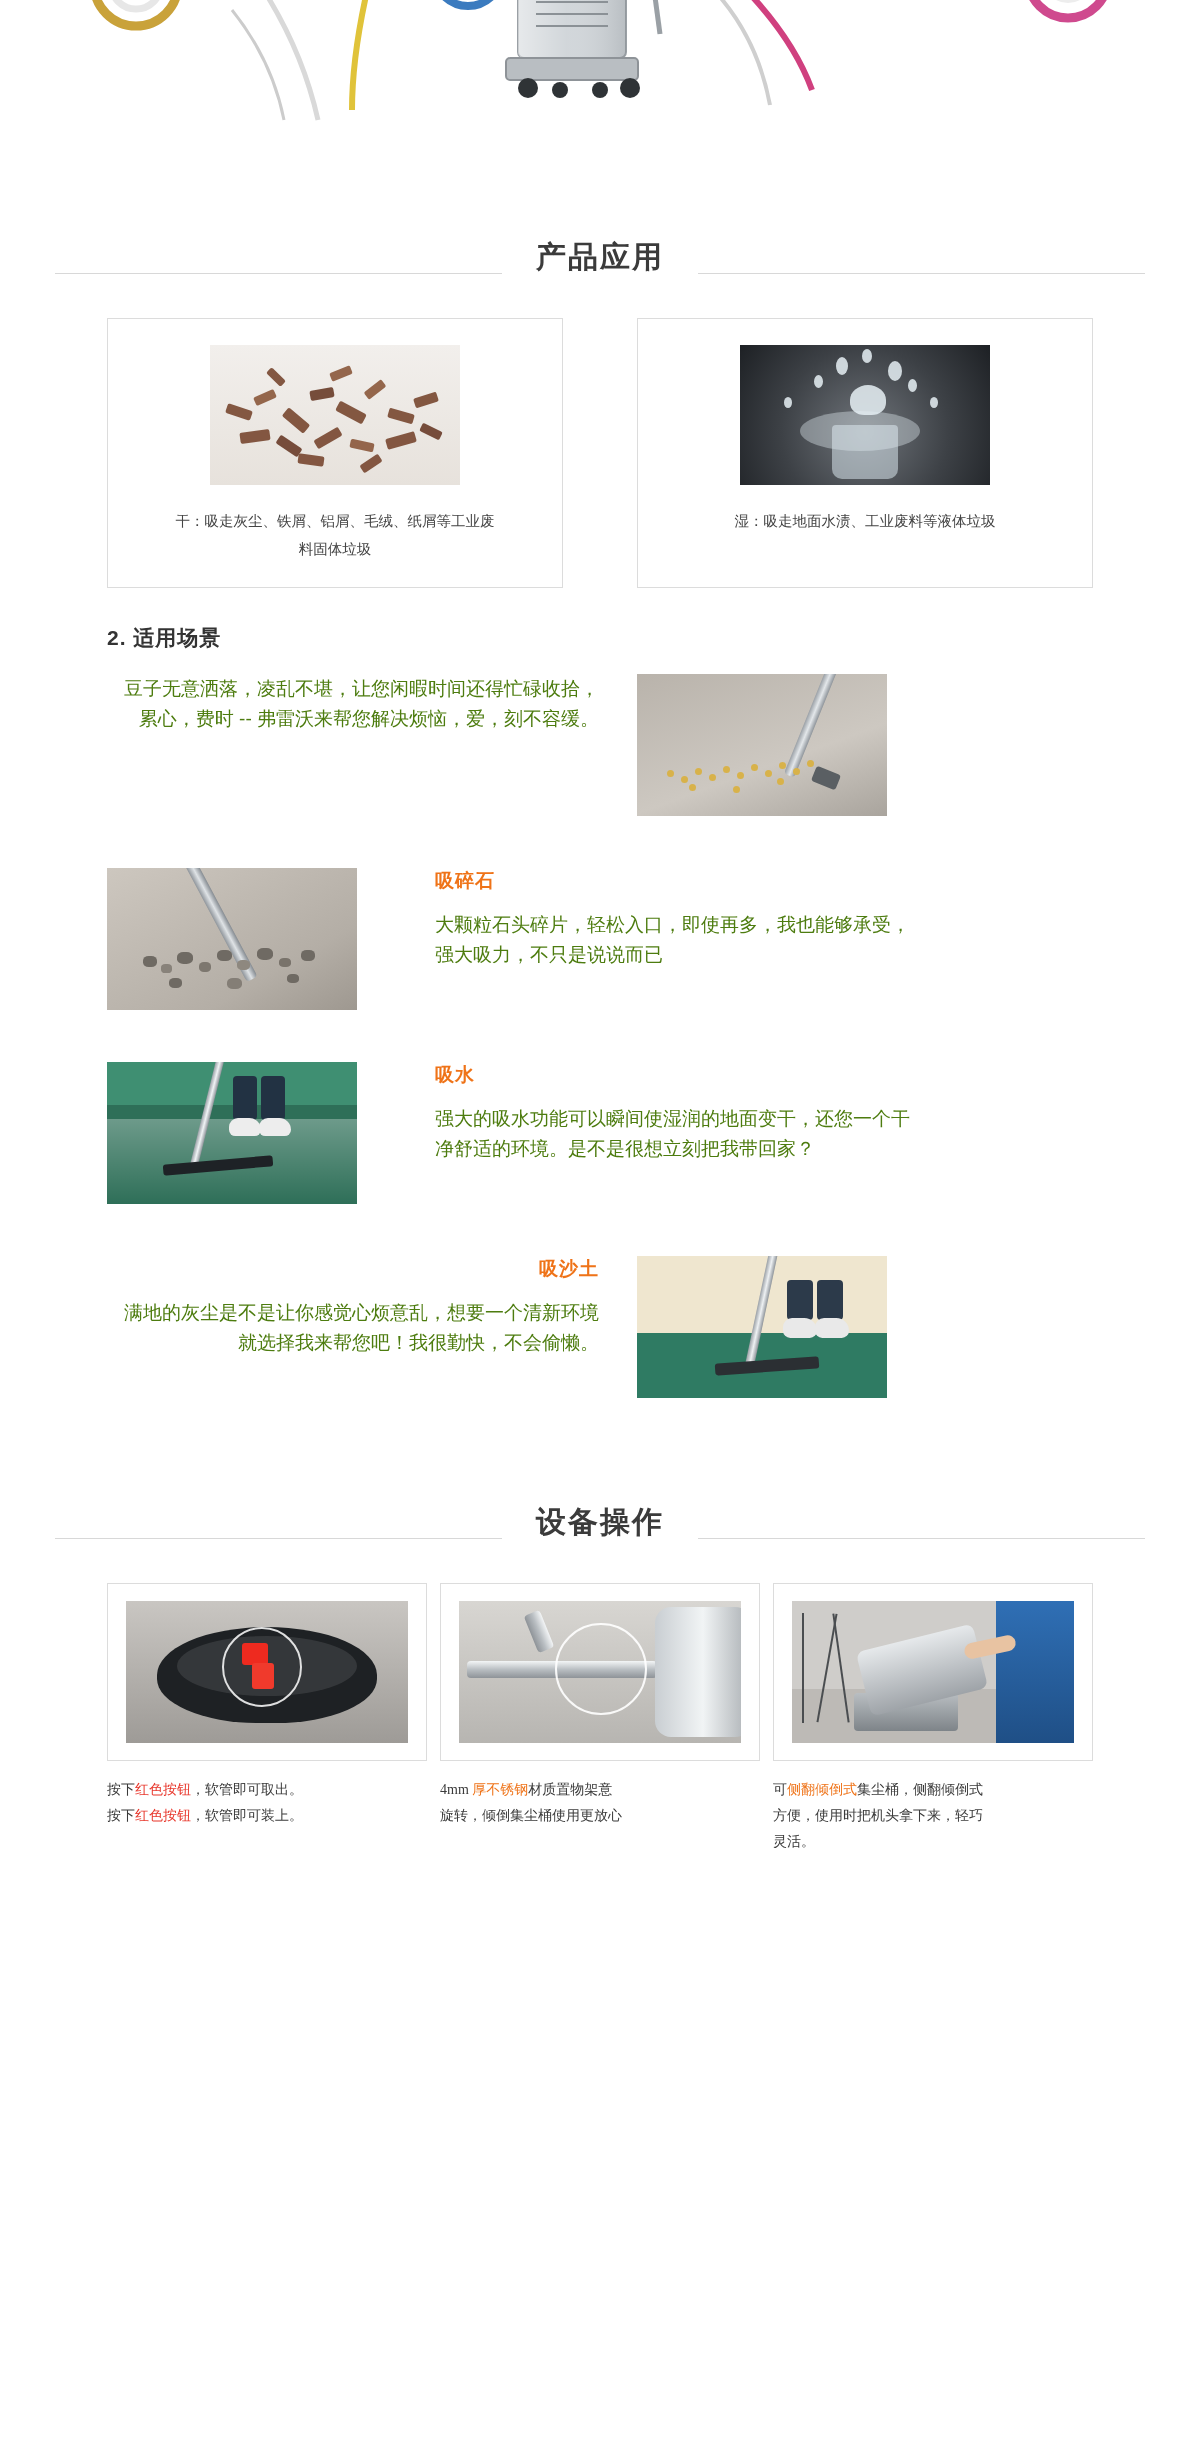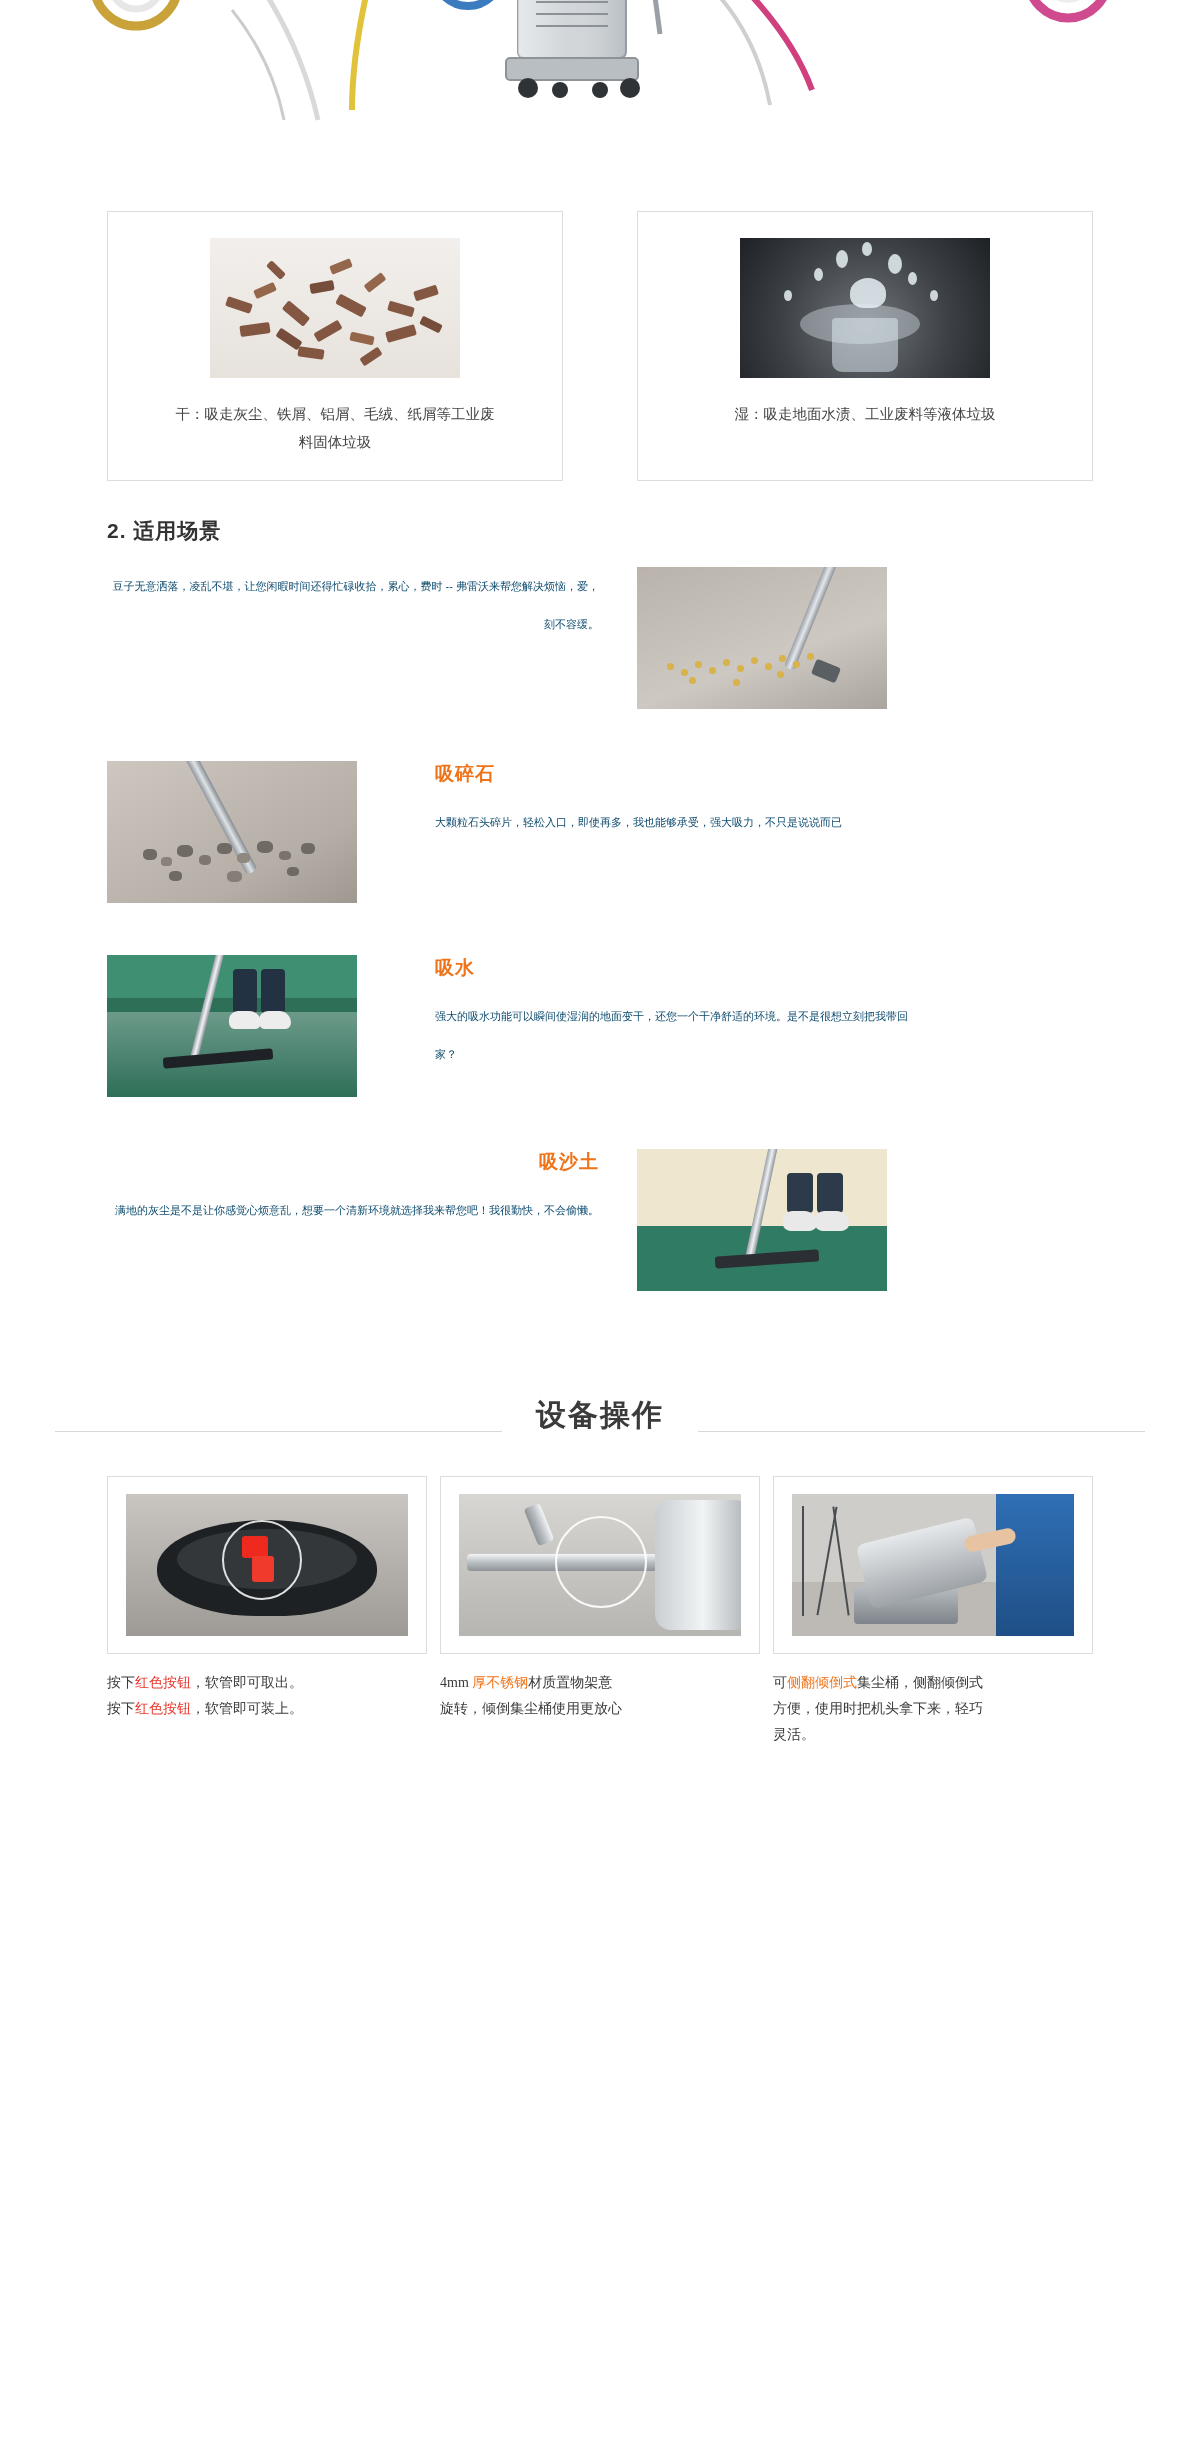--- a/index.html
+++ b/index.html
@@ -132,23 +132,23 @@
   .scene.right-img .txt { text-align: right; padding-right: 38px; }
   .scene.left-img  .txt { text-align: left;  padding-left: 38px; }
   .scene .title {
     font-size: 19px;
     font-weight: 700;
     color: #ef7318;
     margin-bottom: 16px;
     letter-spacing: 1px;
   }
   .scene .body {
-    font-size: 11px;
-    line-height: 38px;
-    color: #0c4a6e;
+    font-size: 19px;
+    line-height: 30px;
+    color: #4d7c0f;
   }
   .scene.left-img .spacer { flex: 0 0 40px; }
 
   
   .ops {
     width: 1090px;
     margin: 26px auto 0 auto;
     display: flex;
     justify-content: space-between;
     padding: 0 52px;
@@ -386,20 +386,24 @@
         <path d="M646 -70 L 660 34" stroke="#9aa0a5" stroke-width="5" fill="none"></path>
 
         <circle cx="528" cy="88" r="10" fill="#2f3336"></circle>
         <circle cx="560" cy="90" r="8" fill="#2f3336"></circle>
         <circle cx="600" cy="90" r="8" fill="#2f3336"></circle>
         <circle cx="630" cy="88" r="10" fill="#2f3336"></circle>
       </g>
     </svg>
   </div>
 
+  <div class="section-head">
+    <div class="rule"></div>
+    <h2>产品应用</h2>
+  </div>
 
 
   <div class="dual-cards">
 
     <div class="card">
       <div class="photo">
         <div class="ph ph-chips">
           <i style="left:16px;  top:62px;  width:26px; height:10px; transform:rotate(18deg);"></i>
           <i style="left:44px;  top:48px;  width:22px; height:9px;  transform:rotate(-24deg); background:#8c5a3e;"></i>
           <i style="left:72px;  top:70px;  width:28px; height:11px; transform:rotate(40deg);"></i>

